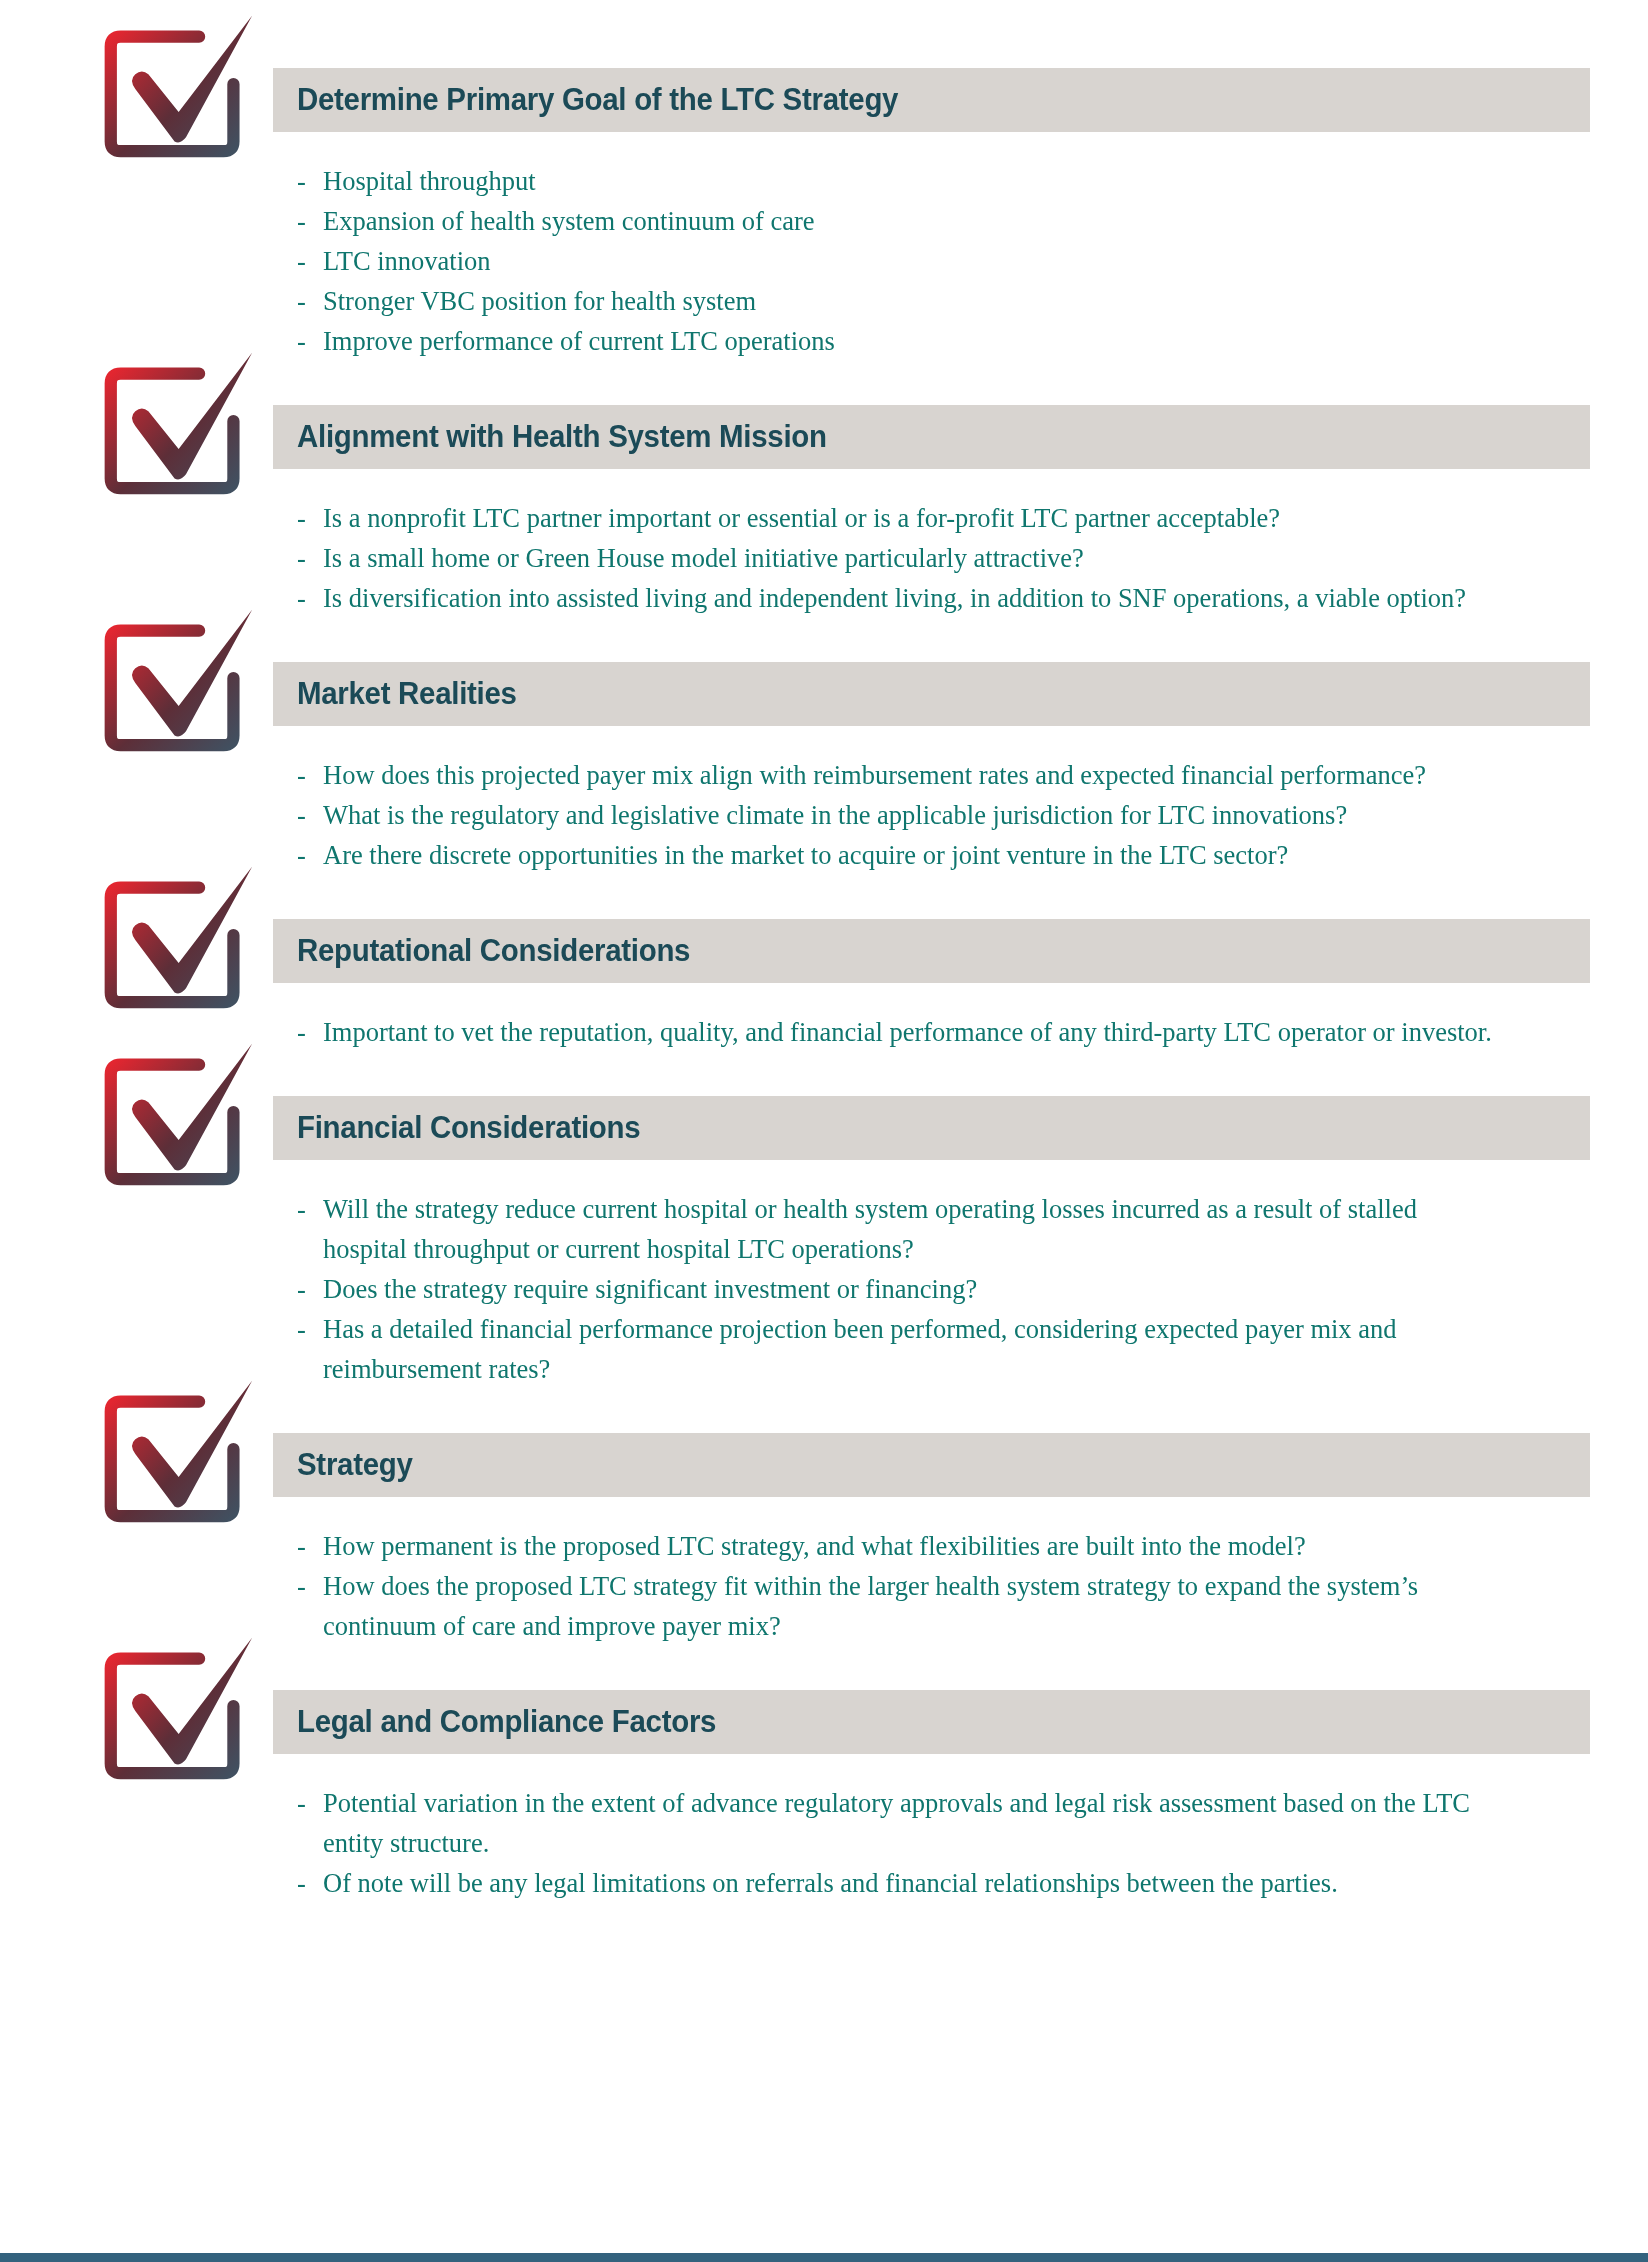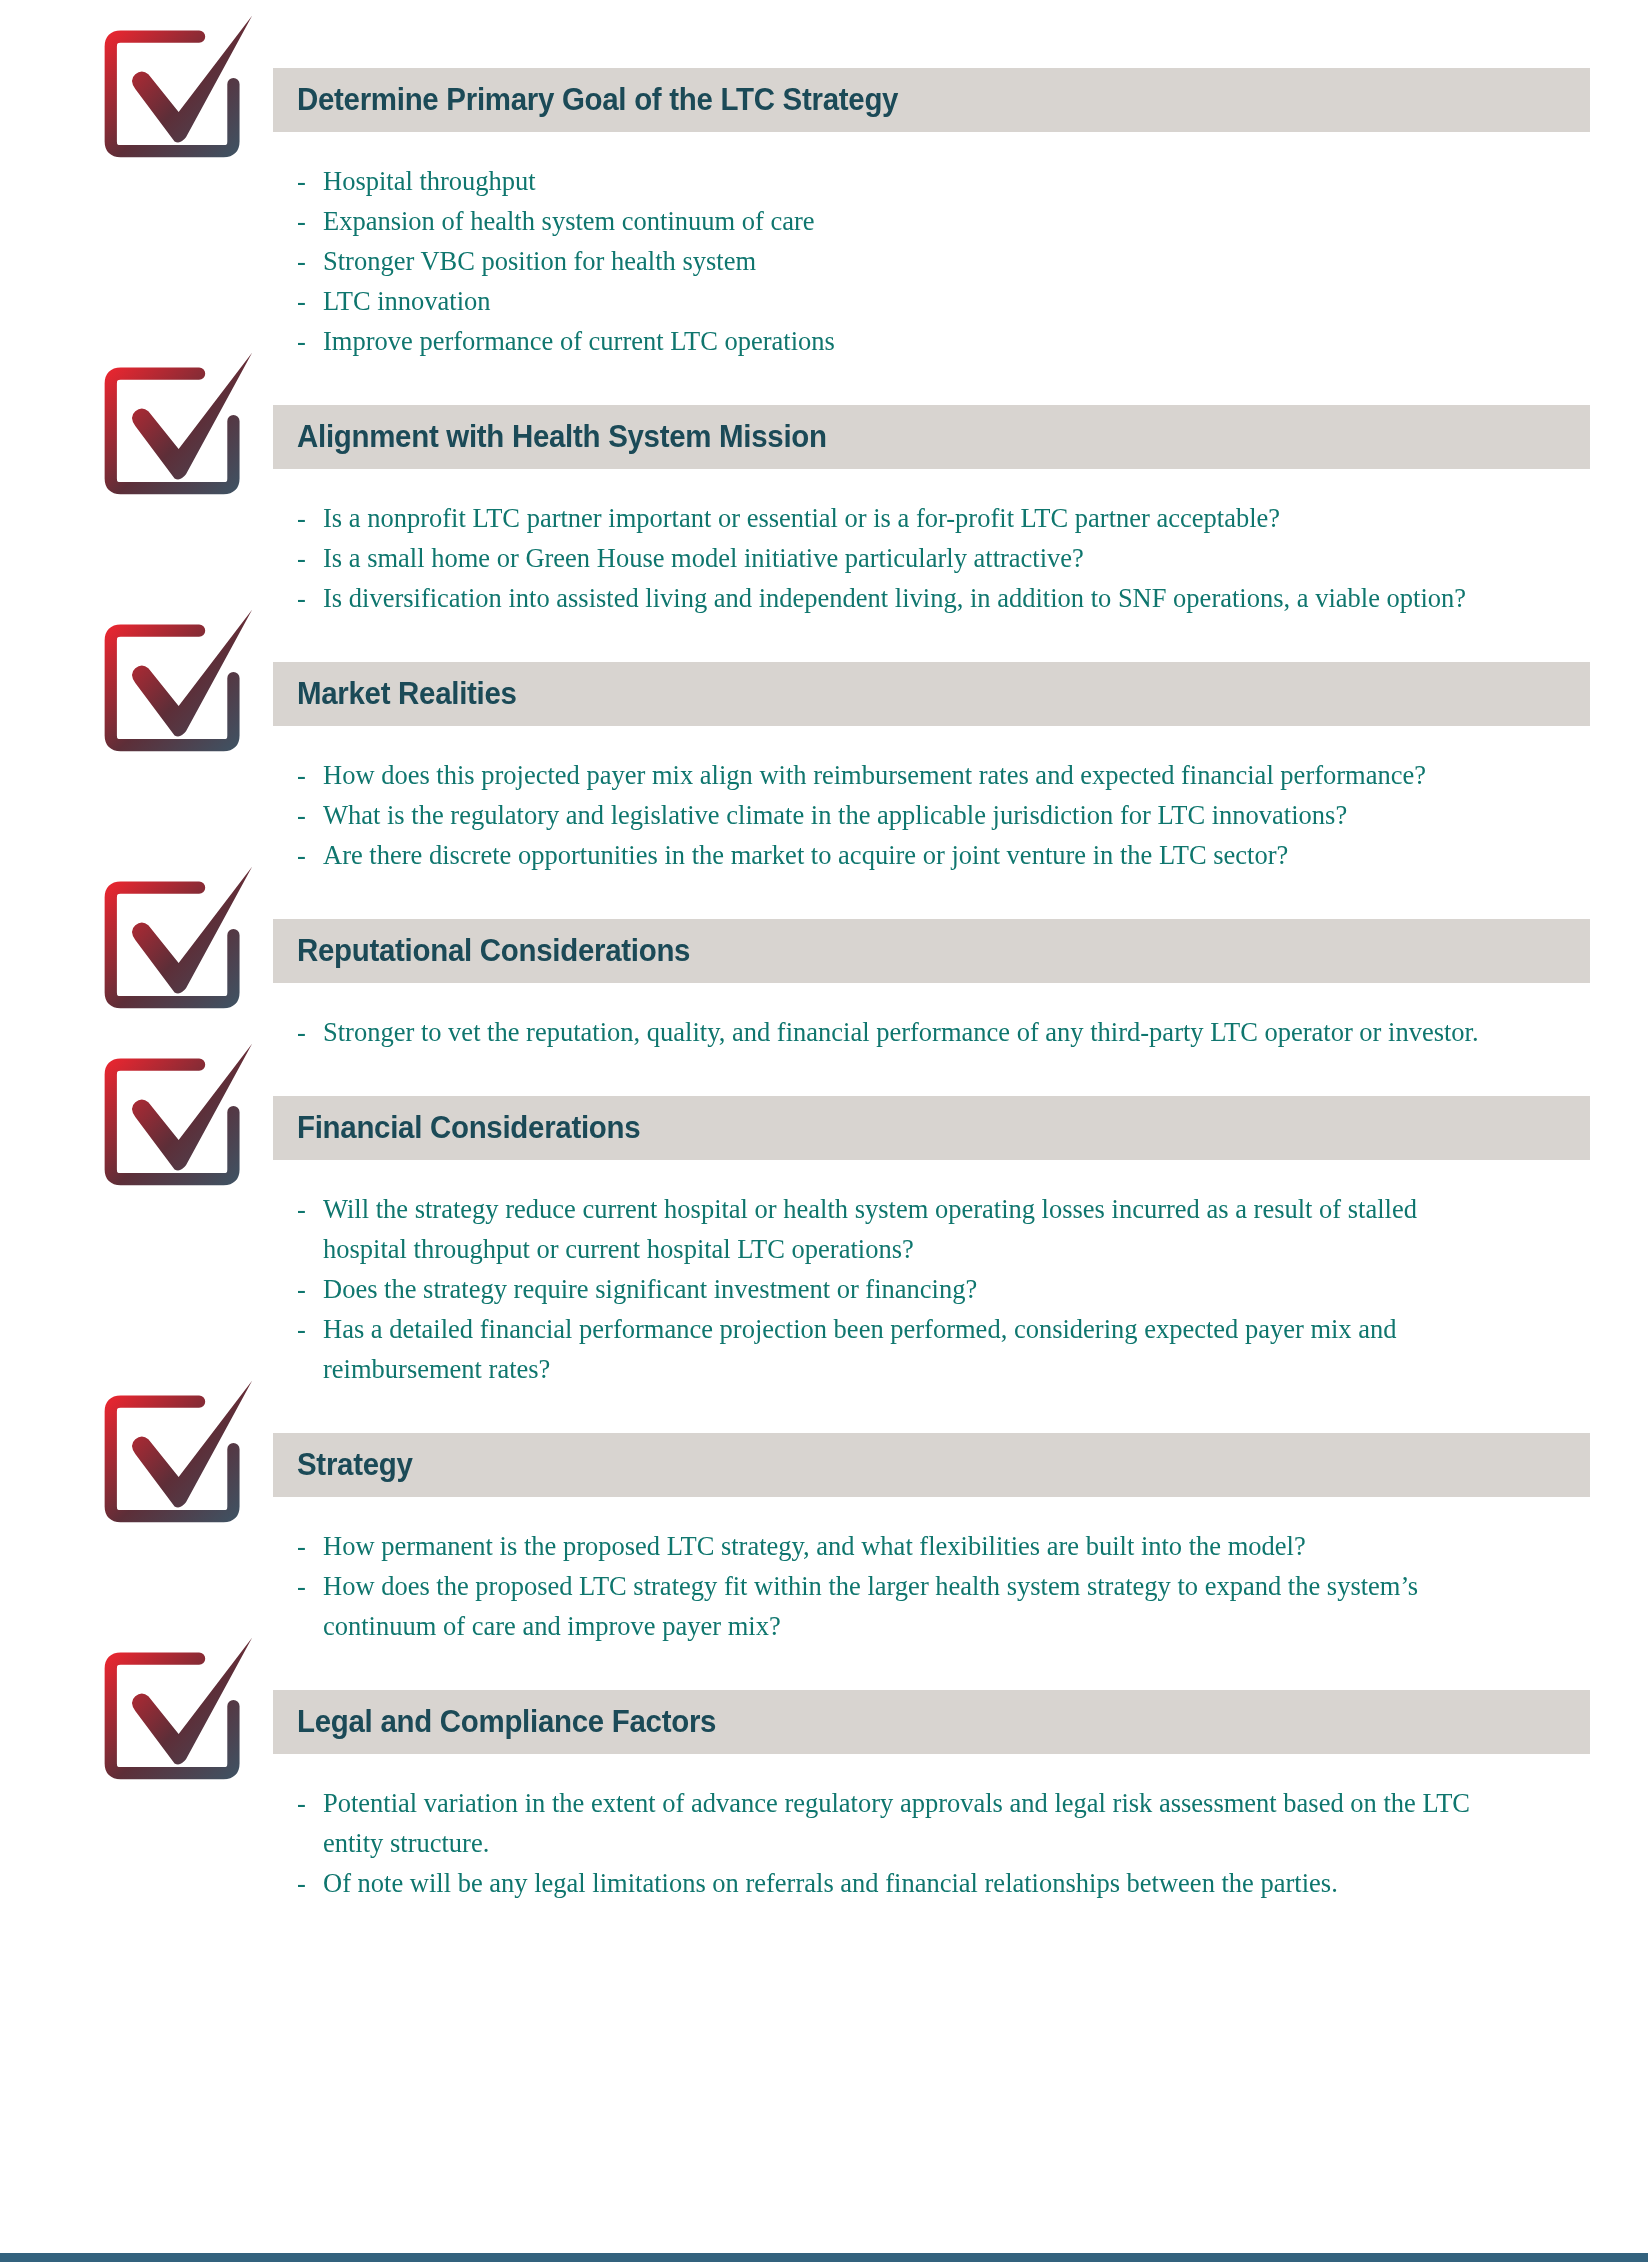--- a/index.html
+++ b/index.html
@@ -104,22 +104,22 @@
       <svg class="chk" viewBox="0 0 210 192">
           <use href="#chk-shape"></use>
         </svg>
       <div class="section-body">
         <div class="header-bar">
           <span class="header-title">Determine Primary Goal of the LTC Strategy</span>
         </div>
         <ul class="bullets">
           <li>Hospital throughput</li>
           <li>Expansion of health system continuum of care</li>
+          <li>LTC innovation</li>
           <li>Stronger VBC position for health system</li>
-          <li>LTC innovation</li>
           <li>Improve performance of current LTC operations</li>
         </ul>
       </div>
     </section>
 
     <section class="section">
       <svg class="chk" viewBox="0 0 210 192">
           <use href="#chk-shape"></use>
         </svg>
       <div class="section-body">
@@ -152,21 +152,21 @@
 
     <section class="section">
       <svg class="chk" viewBox="0 0 210 192">
           <use href="#chk-shape"></use>
         </svg>
       <div class="section-body">
         <div class="header-bar">
           <span class="header-title">Reputational Considerations</span>
         </div>
         <ul class="bullets">
-          <li class="mw1340">Stronger to vet the reputation, quality, and financial performance of any third-party LTC operator or investor.</li>
+          <li class="mw1340">Important to vet the reputation, quality, and financial performance of any third-party LTC operator or investor.</li>
         </ul>
       </div>
     </section>
 
     <section class="section">
       <svg class="chk" viewBox="0 0 210 192">
           <use href="#chk-shape"></use>
         </svg>
       <div class="section-body">
         <div class="header-bar">

